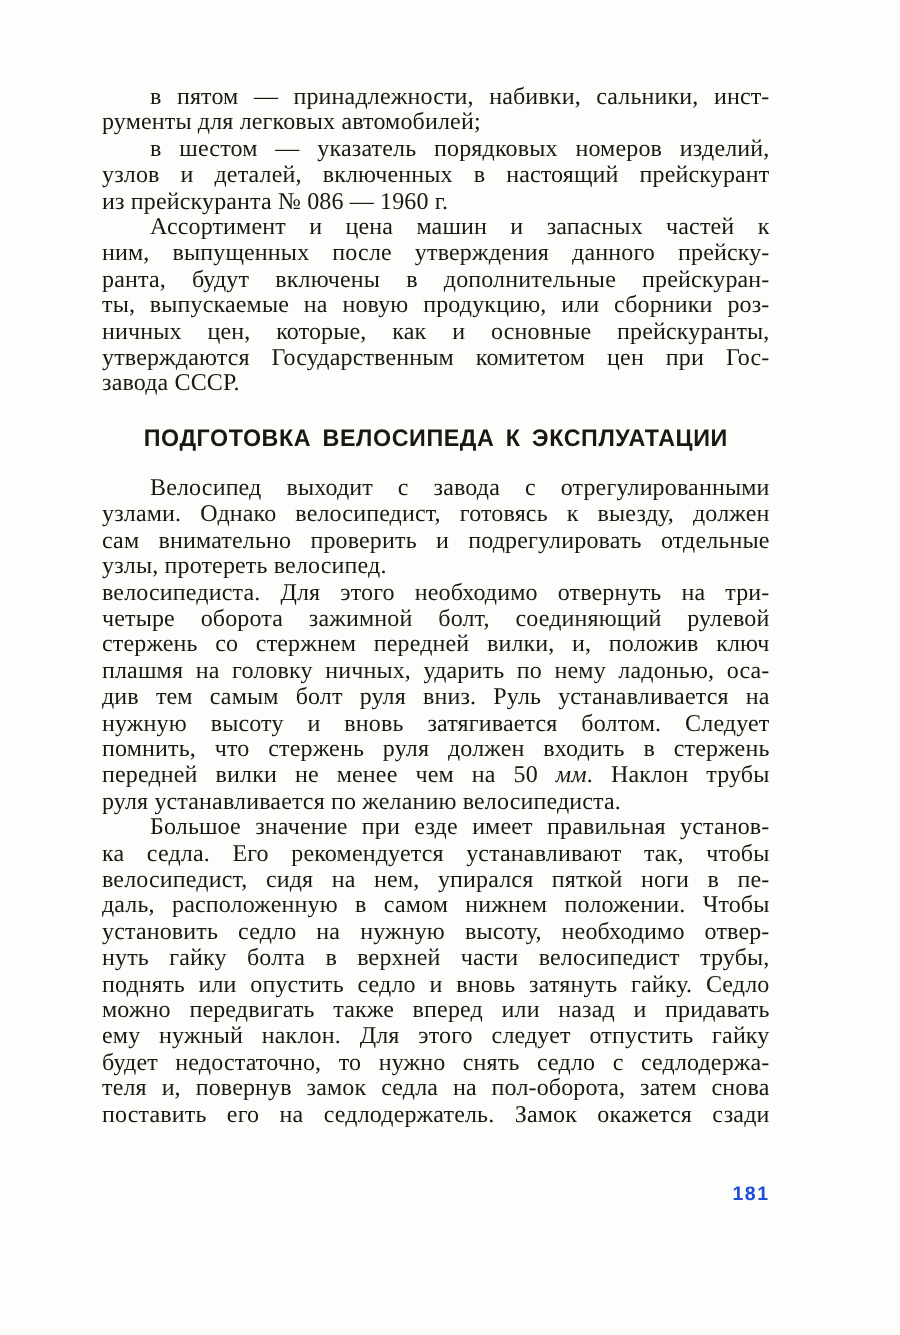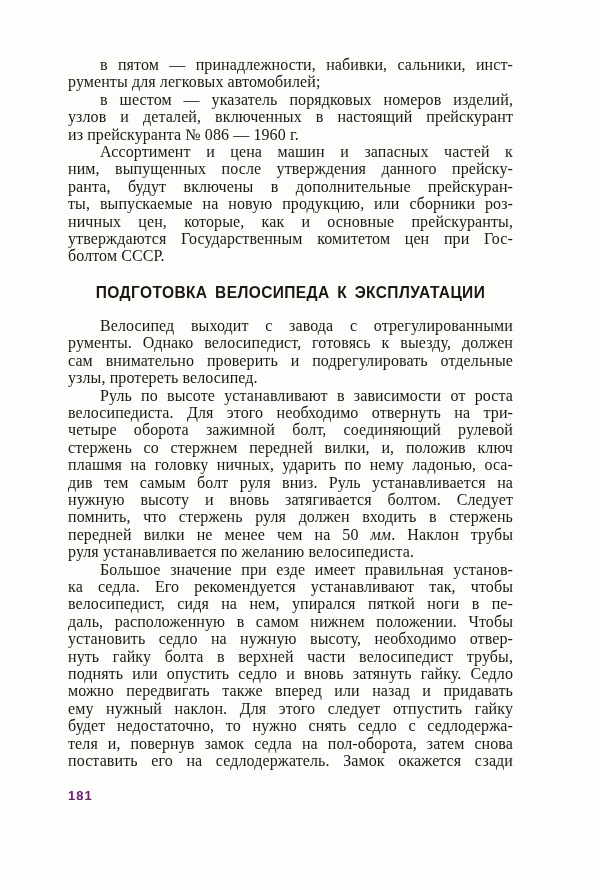--- a/index.html
+++ b/index.html
@@ -55,26 +55,26 @@
     text-align: center;
     margin: 19px 0 15px 0;
     transform: scaleX(0.97);
     transform-origin: center;
   }
   .pagenum {
     position: absolute;
     top: 788px;
     left: 68px;
     width: 445px;
-    text-align: left;
+    text-align: right;
     font-family: "Liberation Sans", "DejaVu Sans", sans-serif;
     font-weight: 700;
     font-size: 13px;
     letter-spacing: 1px;
-    color: #701a75;
+    color: #1d4ed8;
   }
 </style>
 </head>
 <body>
 
 <div class="page">
   <div class="text-block">
     <div id="paras-top">
         <div class="para">
           <div class="line first">в пятом — принадлежности, набивки, сальники, инст-</div>
@@ -85,33 +85,32 @@
           <div class="line">узлов и деталей, включенных в настоящий прейскурант</div>
           <div class="line last">из прейскуранта № 086 — 1960 г.</div>
         </div>
         <div class="para">
           <div class="line first">Ассортимент и цена машин и запасных частей к</div>
           <div class="line">ним, выпущенных после утверждения данного прейску-</div>
           <div class="line">ранта, будут включены в дополнительные прейскуран-</div>
           <div class="line">ты, выпускаемые на новую продукцию, или сборники роз-</div>
           <div class="line">ничных цен, которые, как и основные прейскуранты,</div>
           <div class="line">утверждаются Государственным комитетом цен при Гос-</div>
-          <div class="line last">болтом СССР.</div>
+          <div class="line last">завода СССР.</div>
         </div>
       </div>
     <div class="heading">ПОДГОТОВКА ВЕЛОСИПЕДА К ЭКСПЛУАТАЦИИ</div>
     <div id="paras-bottom">
         <div class="para">
           <div class="line first">Велосипед выходит с завода с отрегулированными</div>
-          <div class="line">рументы. Однако велосипедист, готовясь к выезду, должен</div>
+          <div class="line">узлами. Однако велосипедист, готовясь к выезду, должен</div>
           <div class="line">сам внимательно проверить и подрегулировать отдельные</div>
           <div class="line last">узлы, протереть велосипед.</div>
         </div>
         <div class="para">
-          <div class="line first">Руль по высоте устанавливают в зависимости от роста</div>
           <div class="line">велосипедиста. Для этого необходимо отвернуть на три-</div>
           <div class="line">четыре оборота зажимной болт, соединяющий рулевой</div>
           <div class="line">стержень со стержнем передней вилки, и, положив ключ</div>
           <div class="line">плашмя на головку ничных, ударить по нему ладонью, оса-</div>
           <div class="line">див тем самым болт руля вниз. Руль устанавливается на</div>
           <div class="line">нужную высоту и вновь затягивается болтом. Следует</div>
           <div class="line">помнить, что стержень руля должен входить в стержень</div>
           <div class="line">передней вилки не менее чем на 50 <em>мм</em>. Наклон трубы</div>
           <div class="line last">руля устанавливается по желанию велосипедиста.</div>
         </div>

